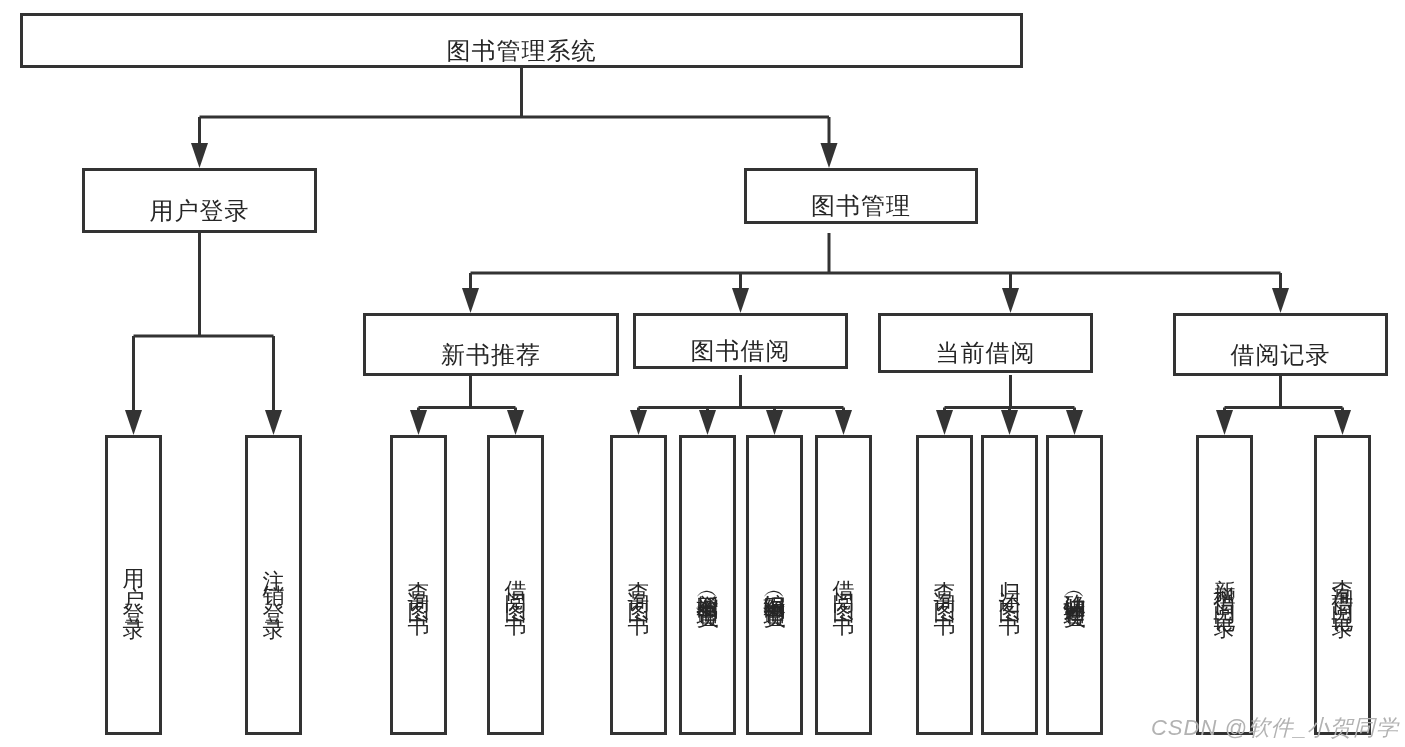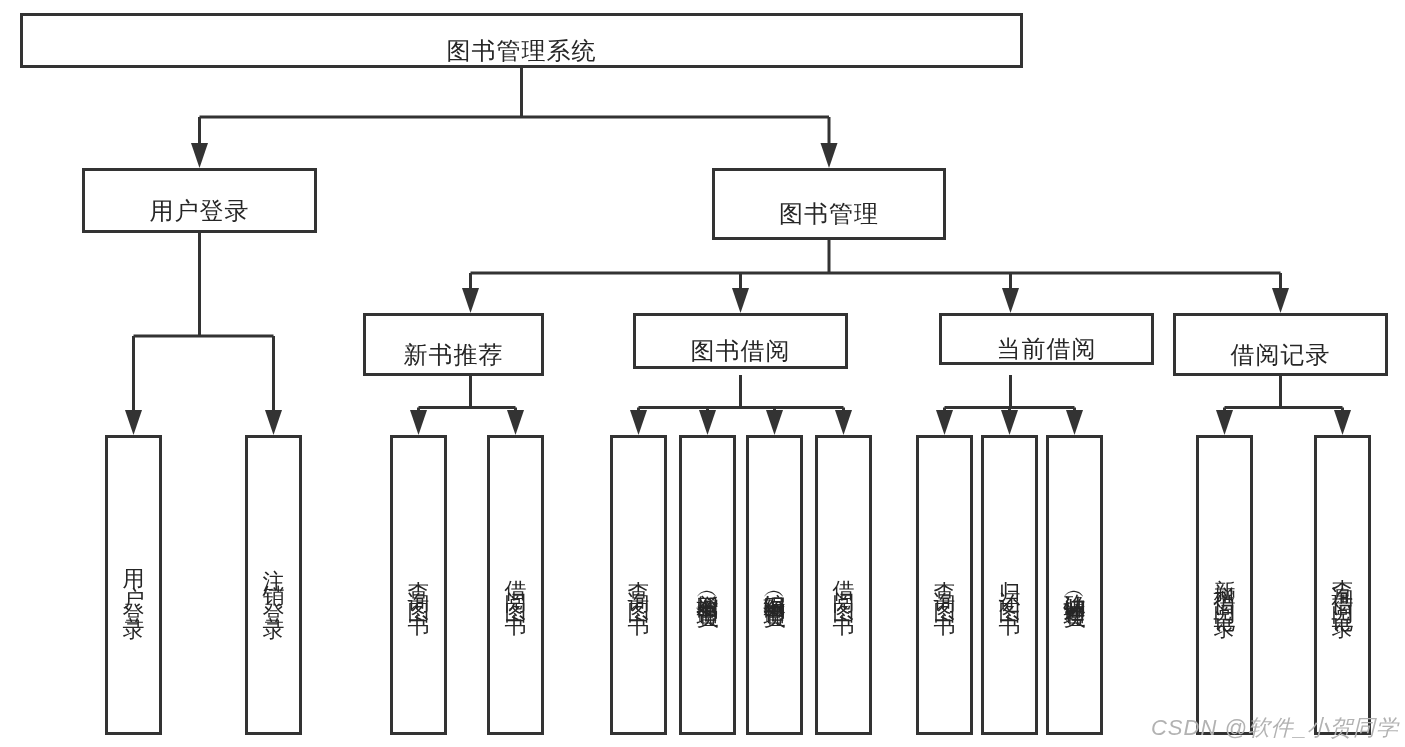--- a/index.html
+++ b/index.html
@@ -90,31 +90,31 @@
       <polygon points="1334,410 1351,410 1342.5,435" fill="#333333"></polygon>
     </svg>
 
   <div class="box" style="left:20px;top:13px;width:1003px;height:55px">
     <span class="h-label">图书管理系统</span>
   </div>
 
   <div class="box" style="left:82px;top:168px;width:235px;height:65px">
     <span class="h-label">用户登录</span>
   </div>
-  <div class="box" style="left:712px;top:168px;width:234px;height:72px">
+  <div class="box" style="left:744px;top:168px;width:234px;height:56px">
     <span class="h-label">图书管理</span>
   </div>
 
-  <div class="box" style="left:363px;top:313px;width:181px;height:63px">
+  <div class="box" style="left:363px;top:313px;width:256px;height:63px">
     <span class="h-label">新书推荐</span>
   </div>
   <div class="box" style="left:633px;top:313px;width:215px;height:56px">
     <span class="h-label">图书借阅</span>
   </div>
-  <div class="box" style="left:939px;top:313px;width:215px;height:52px">
+  <div class="box" style="left:878px;top:313px;width:215px;height:60px">
     <span class="h-label">当前借阅</span>
   </div>
   <div class="box" style="left:1173px;top:313px;width:215px;height:63px">
     <span class="h-label">借阅记录</span>
   </div>
 
   <div class="box leaf" style="left:105px;top:435px;width:57px;height:300px">
     <span class="v-label sp-wide">用户登录</span>
   </div>
   <div class="box leaf" style="left:245px;top:435px;width:57px;height:300px">

